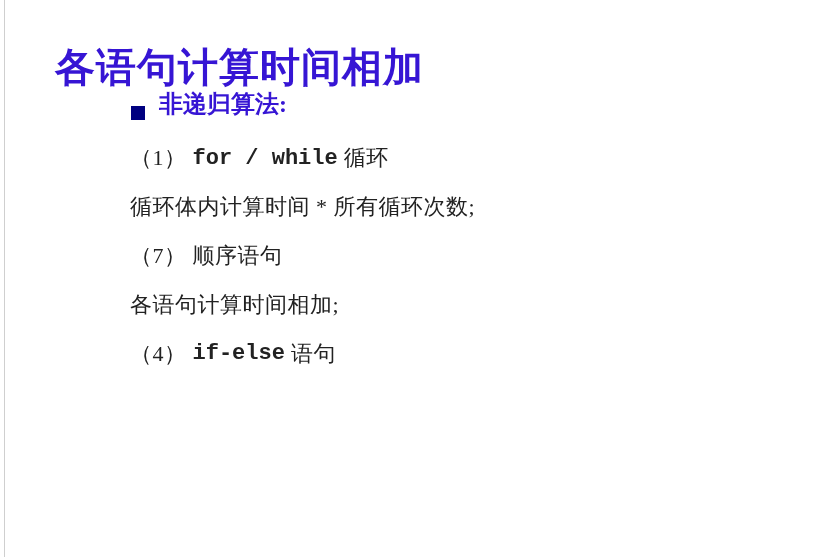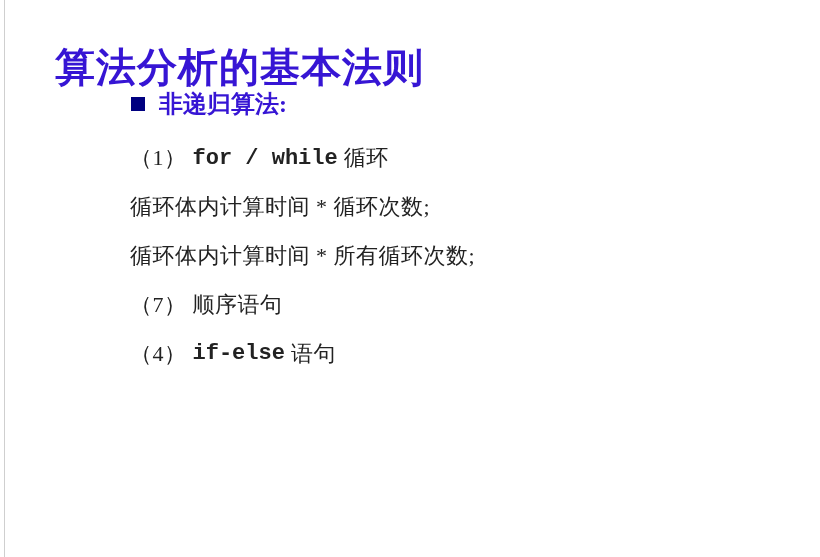--- a/index.html
+++ b/index.html
@@ -37,21 +37,21 @@
     line-height: 50px;
     letter-spacing: 1px;
     color: var(--title-color);
     white-space: pre;
   }
   .section-row {
     position: absolute;
     left: 131px;
     top: 88px;
     display: flex;
-    align-items: center;
+    align-items: flex-end;
   }
   .bullet-square {
     width: 14px;
     height: 14px;
     background: var(--navy);
     margin-right: 14px;
     flex: 0 0 auto;
   }
   .section-label {
     font-family: "Liberation Serif", serif;
@@ -80,26 +80,26 @@
     font-family: Liberation Mono, monospace;
     font-weight: bold;
     letter-spacing: 0;
   }
 </style>
 </head>
 <body>
 
 <div class="edge-line"></div>
 
-<h1 class="slide-title">算法分析的基本法则</h1>
+<h1 class="slide-title">各语句计算时间相加</h1>
 
 <div class="section-row">
   <span class="bullet-square"></span>
   <span class="section-label">非递归算法:</span>
 </div>
 
 <div class="content-lines">
     <div class="line"><span>（1） </span><span class="latin">for / while</span><span> 循环</span></div>
-    <div class="line"><span>循环体内计算时间 * 循环次数;</span></div>
     <div class="line"><span>循环体内计算时间 * 所有循环次数;</span></div>
     <div class="line"><span>（7） 顺序语句</span></div>
+    <div class="line"><span>各语句计算时间相加;</span></div>
     <div class="line"><span>（4） </span><span class="latin">if-else</span><span> 语句</span></div>
   </div>
 
 </body></html>

